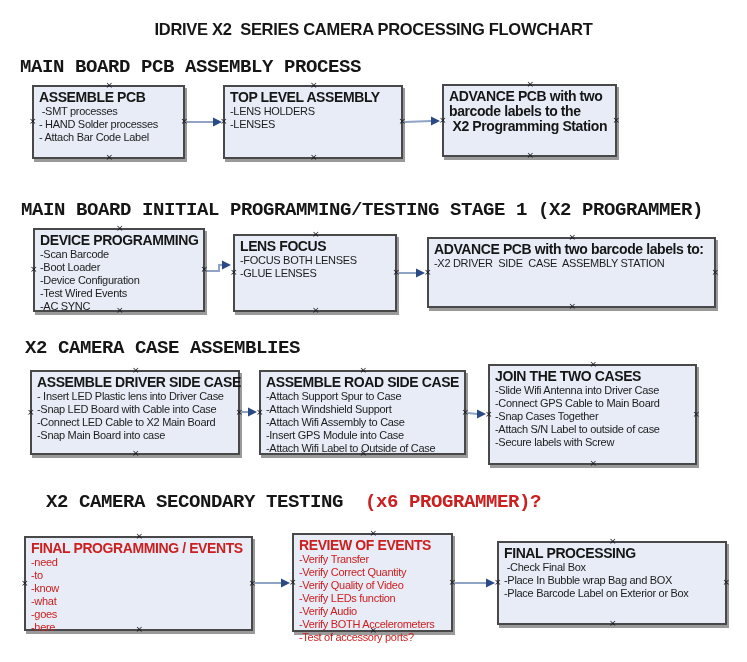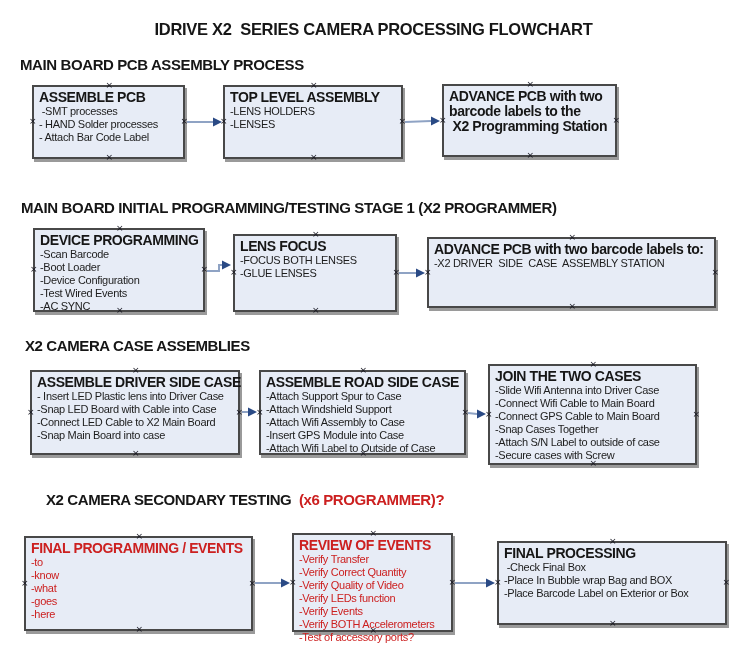--- a/index.html
+++ b/index.html
@@ -17,25 +17,26 @@
     top: 20px; left: 0; width: 747px;
     text-align: center;
     font-size: 16.5px;
     font-weight: bold;
     letter-spacing: -0.3px;
     white-space: pre;
     color: #161616;
   }
   .section-heading {
     position: absolute;
-    font-size: 15px;
+    font-size: 19px;
     font-weight: bold;
     letter-spacing: -0.4px;
     white-space: pre;
     color: #161616;
+    font-family: Liberation Mono, monospace;
   }
   .section-heading .red-part { color: var(--red, #cc2020); }
   .flowbox {
     position: absolute;
     box-sizing: border-box;
     background: var(--box-fill, #e7ecf6);
     border: 2px solid var(--box-border, #484848);
     box-shadow: 2px 3px 0 #9a9a9a;
     padding: 3px 0 0 5px;
     overflow: visible;
@@ -203,55 +204,55 @@
   <span class="cp cp-t">×</span>
       <span class="cp cp-b">×</span>
       <span class="cp cp-l">×</span>
       <span class="cp cp-r">×</span>
     </div>
 
   <div class="flowbox" style="left:488px; top:364px; width:209px; height:101px;">
     <div class="box-header">JOIN THE TWO CASES</div>
     <div class="box-items">
         <div class="box-item">-Slide Wifi Antenna into Driver Case</div>
-        <div class="box-item">-Connect Wifi Cable to Main Board</div>
         <div class="box-item">-Connect GPS Cable to Main Board</div>
         <div class="box-item">-Snap Cases Together</div>
         <div class="box-item">-Attach S/N Label to outside of case</div>
-        <div class="box-item">-Secure cases with Screw</div>
+        <div class="box-item">-Secure labels with Screw</div>
       </div>
   <span class="cp cp-t">×</span>
       <span class="cp cp-b">×</span>
       <span class="cp cp-l">×</span>
       <span class="cp cp-r">×</span>
     </div>
 
   <div class="flowbox red" style="left:24px; top:536px; width:229px; height:95px;">
     <div class="box-header">FINAL PROGRAMMING / EVENTS</div>
     <div class="box-items">
+        <div class="box-item">-need</div>
         <div class="box-item">-to</div>
         <div class="box-item">-know</div>
         <div class="box-item">-what</div>
         <div class="box-item">-goes</div>
         <div class="box-item">-here</div>
       </div>
   <span class="cp cp-t">×</span>
       <span class="cp cp-b">×</span>
       <span class="cp cp-l">×</span>
       <span class="cp cp-r">×</span>
     </div>
 
   <div class="flowbox red" style="left:292px; top:533px; width:161px; height:99px;">
     <div class="box-header">REVIEW OF EVENTS</div>
     <div class="box-items">
         <div class="box-item">-Verify Transfer</div>
         <div class="box-item">-Verify Correct Quantity</div>
         <div class="box-item">-Verify Quality of Video</div>
         <div class="box-item">-Verify LEDs function</div>
-        <div class="box-item">-Verify Events</div>
+        <div class="box-item">-Verify Audio</div>
         <div class="box-item">-Verify BOTH Accelerometers</div>
         <div class="box-item">-Test of accessory ports?</div>
       </div>
   <span class="cp cp-t">×</span>
       <span class="cp cp-b">×</span>
       <span class="cp cp-l">×</span>
       <span class="cp cp-r">×</span>
     </div>
 
   <div class="flowbox" style="left:497px; top:541px; width:230px; height:84px;">

